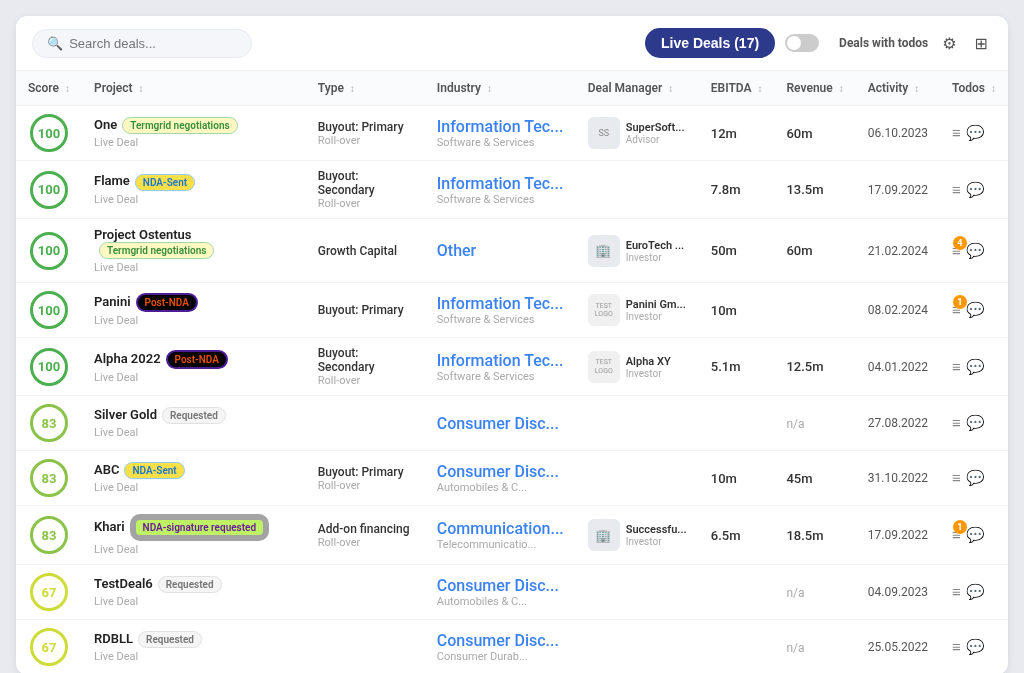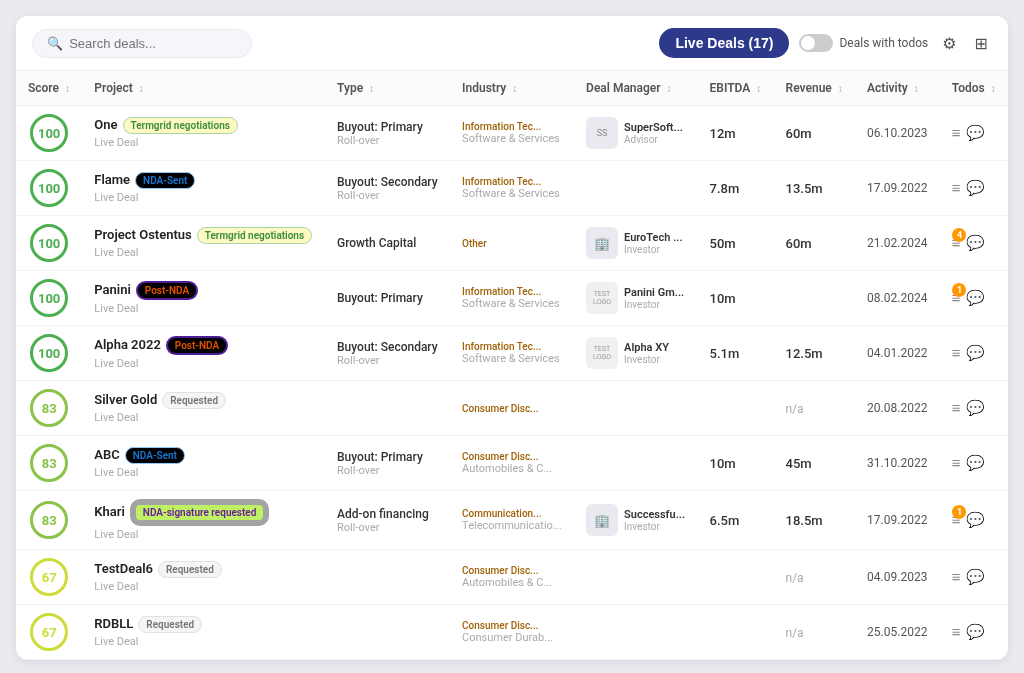--- a/index.html
+++ b/index.html
@@ -60,21 +60,22 @@
       color: #333;
       border: none;
       font-size: 13px;
       font-weight: 500;
       cursor: pointer;
       padding: 7px 10px;
     }
     .toggle-wrapper {
       display: flex;
       align-items: center;
-      gap: 6px;
+      gap: 20px;
+      font-weight: bold;
     }
     .toggle {
       width: 34px;
       height: 18px;
       background: #ccc;
       border-radius: 9px;
       cursor: pointer;
       position: relative;
     }
     .toggle::after {
@@ -163,27 +164,27 @@
     .badge {
       display: inline-block;
       padding: 2px 7px;
       border-radius: 10px;
       font-size: 10px;
       font-weight: 600;
       margin-left: 5px;
       vertical-align: middle;
     }
     .badge-green { background: #fef9c3; color: #388e3c; border: 1px solid #a5d6a7; }
-    .badge-blue { background: #000000; color: #1976d2; border: 1px solid #90caf9; }
+    .badge-blue { background: #fde047; color: #1976d2; border: 1px solid #90caf9; }
     .badge-orange { background: #000000; color: #e65100; border: 2px solid #4c1d95; }
     .badge-gray { background: #f5f5f5; color: #757575; border: 1px solid #e0e0e0; }
     .badge-purple { background: #bef264; color: #6a1b9a; border: 6px solid #a3a3a3; }
     .type-main { font-size: 12px; font-weight: 500; color: #333; }
     .type-sub { font-size: 11px; color: #aaa; }
-    .industry-main { font-size: 10px; color: #a16207; font-weight: 500; }
+    .industry-main { font-size: 16px; color: #3b82f6; font-weight: 500; }
     .industry-sub { font-size: 11px; color: #aaa; }
     .deal-manager {
       display: flex;
       align-items: center;
       gap: 6px;
     }
     .dm-avatar {
       width: 32px;
       height: 32px;
       border-radius: 6px;
@@ -455,21 +456,21 @@
               <div><span class="project-name">Silver Gold</span><span class="badge badge-gray">Requested</span></div>
               <div class="project-sub">Live Deal</div>
             </td>
             <td></td>
             <td>
               <div class="industry-main">Consumer Disc...</div>
             </td>
             <td></td>
             <td class="value-cell"></td>
             <td><span class="na-val">n/a</span></td>
-            <td class="date-cell">20.08.2022</td>
+            <td class="date-cell">27.08.2022</td>
             <td>
               <div class="actions">
     <span class="action-icon" style="position:relative;">≡</span>
     <span class="action-icon">💬</span>
   </div>
             </td>
           </tr>
           <tr>
             <td class="score-cell">
               <div class="score-circle score-83">83</div>

